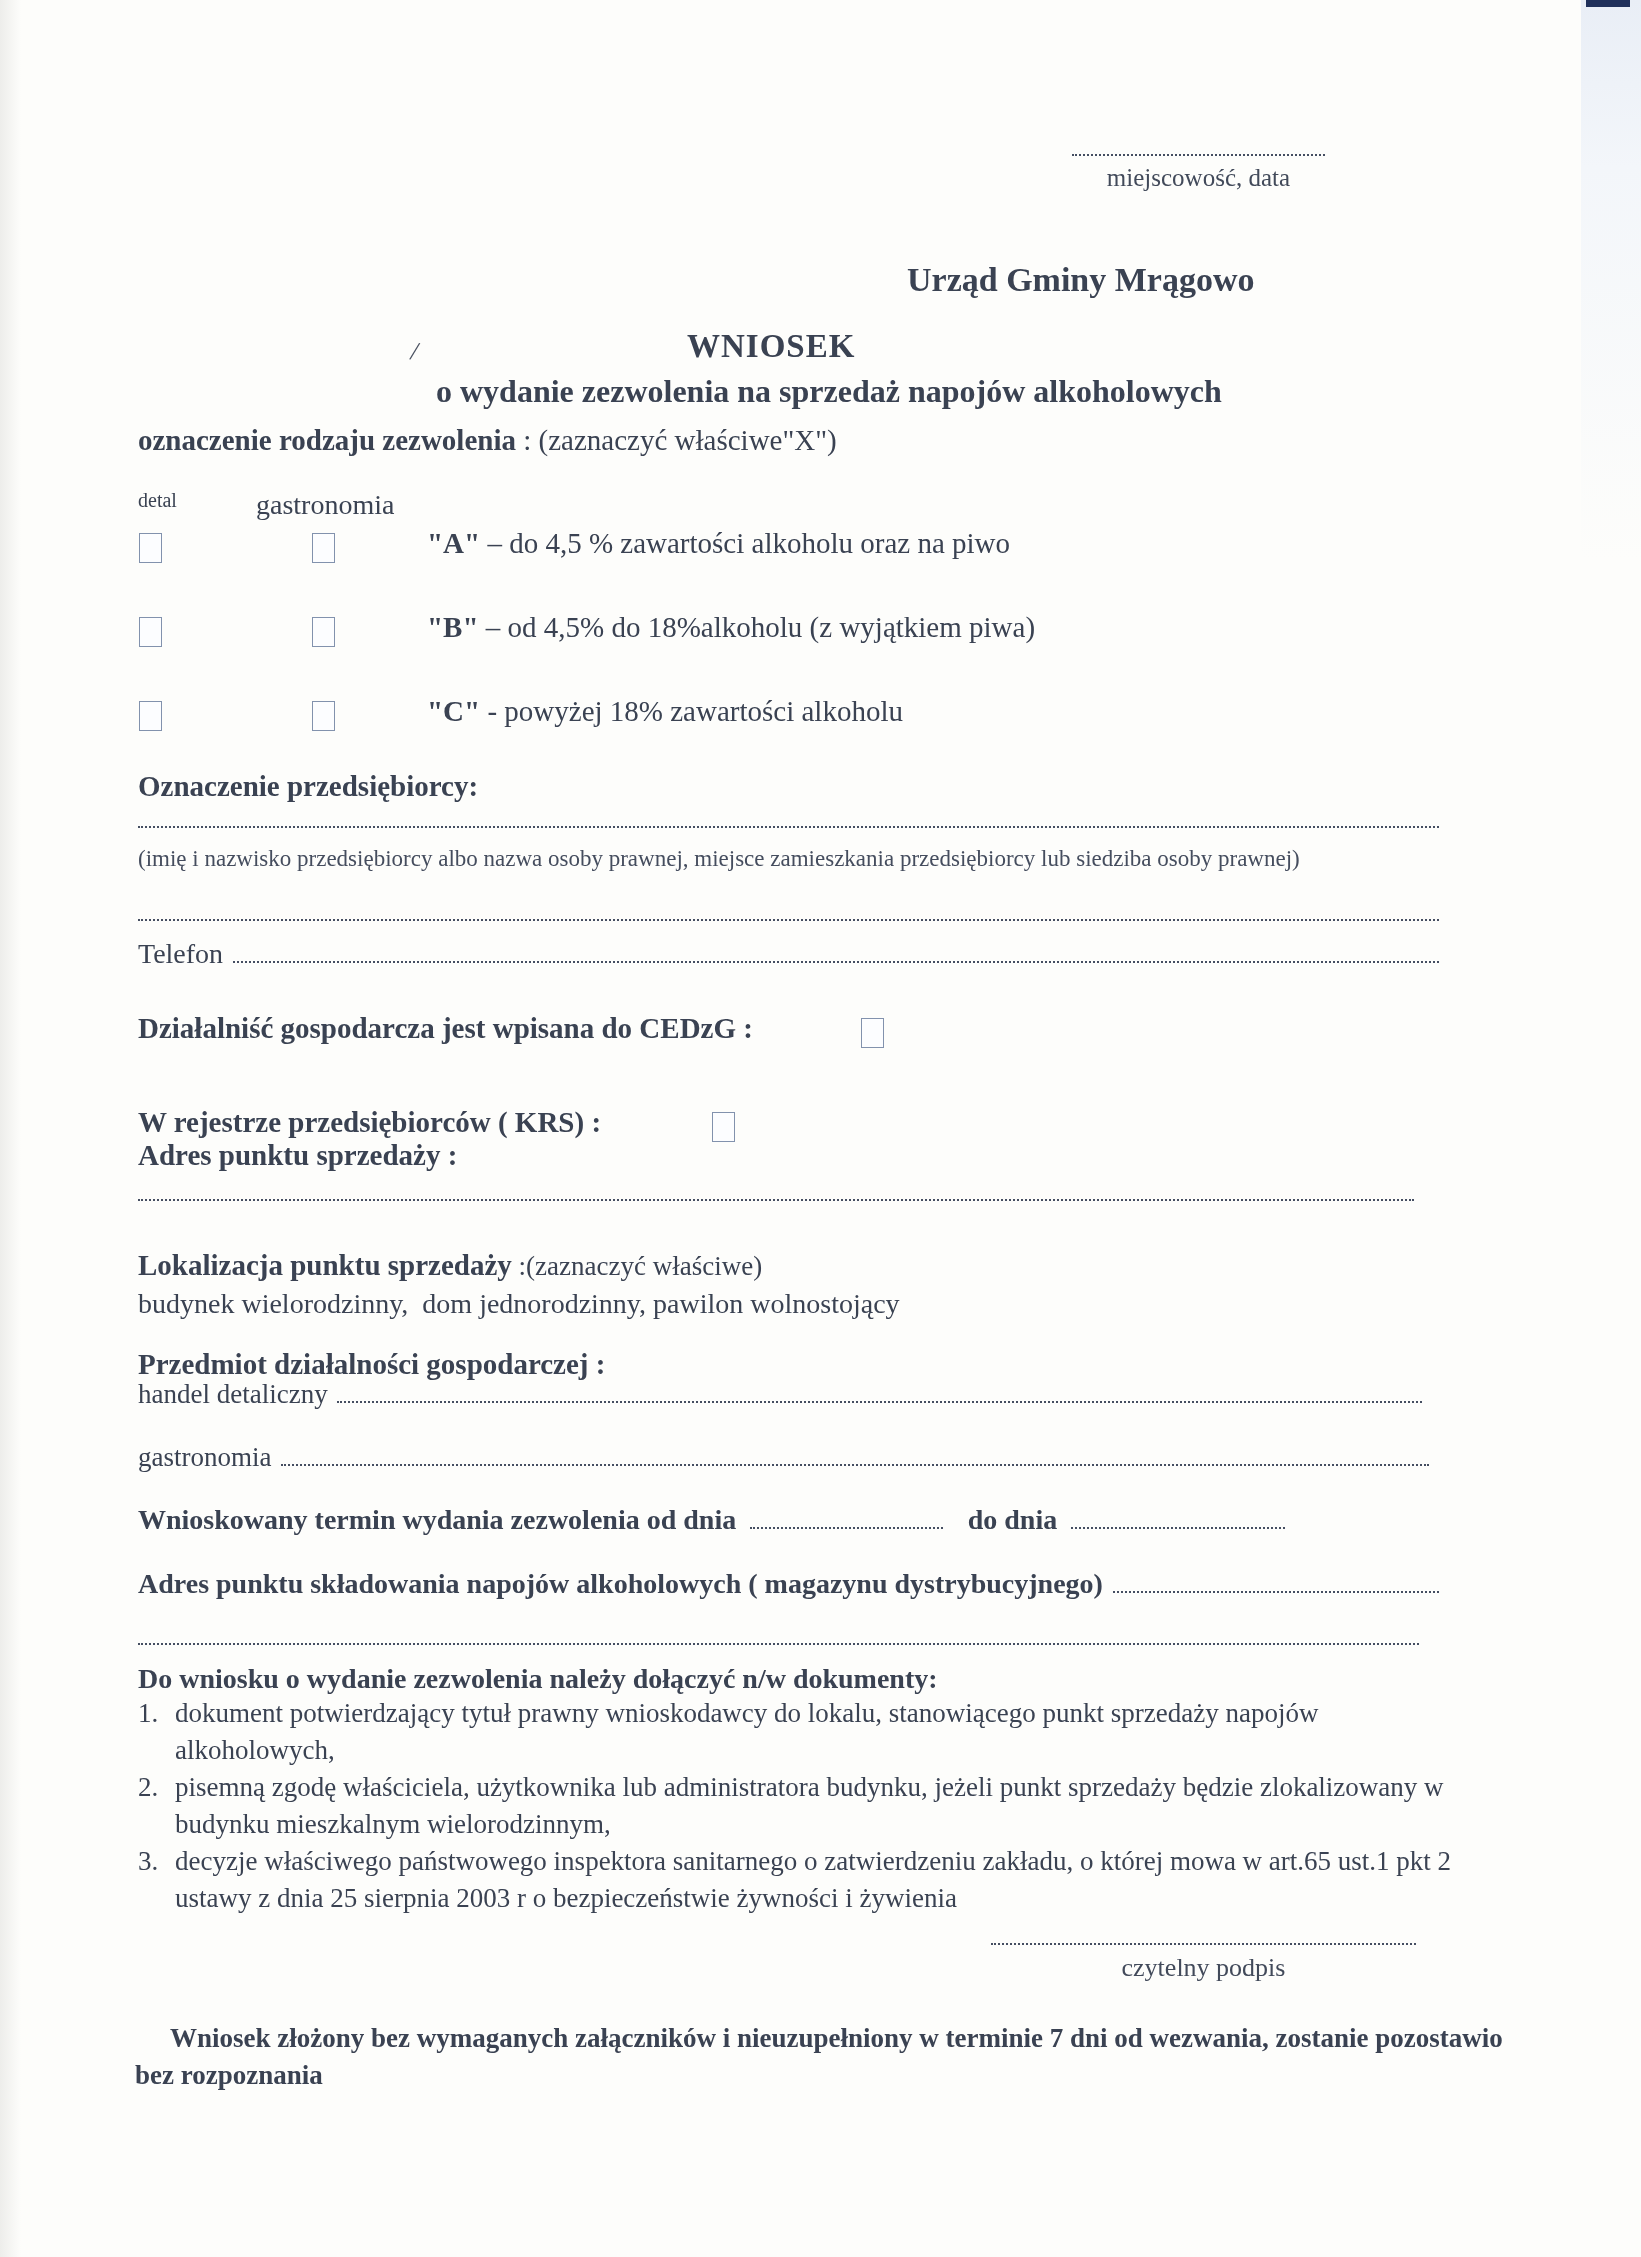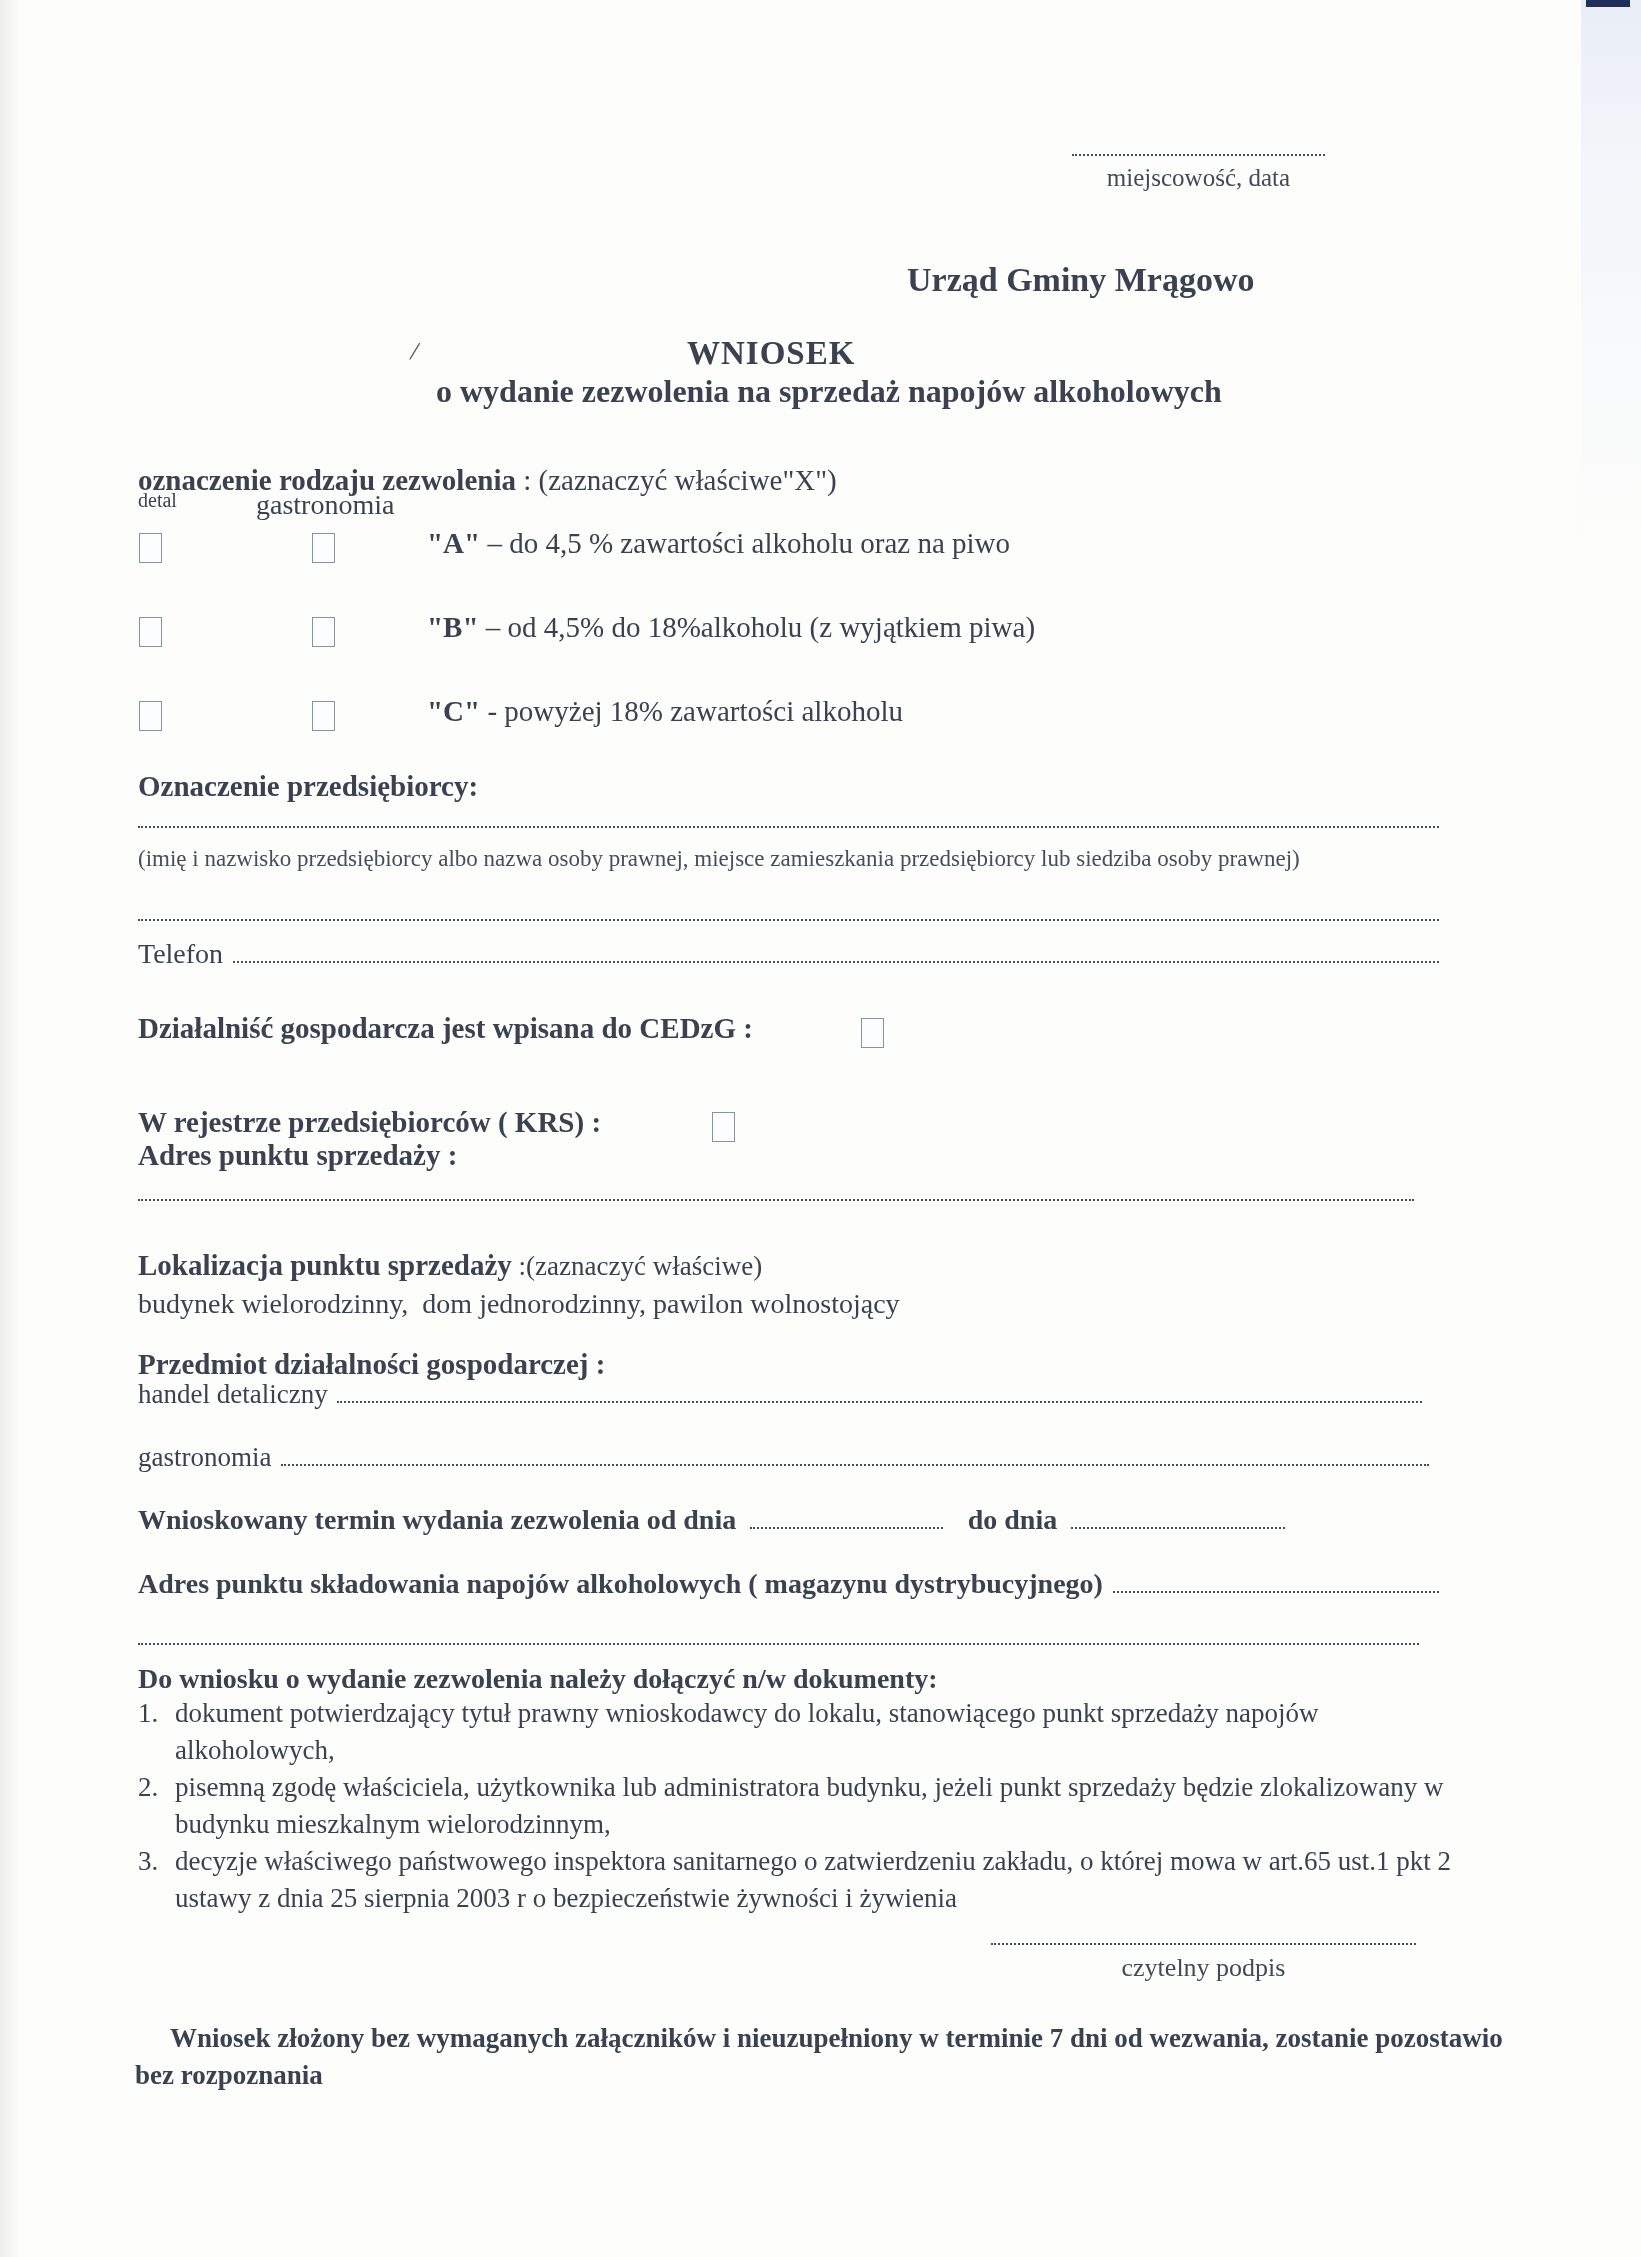--- a/index.html
+++ b/index.html
@@ -28,24 +28,24 @@
   .checkbox{
     display:inline-block;width:23px;height:30px;
     border:1.9px solid #8292ad;background:#fcfdff;box-sizing:border-box;
   }
   
   #date-block{left:1072px;top:154px;width:253px;text-align:center;}
   #date-block .dotted{margin-bottom:7.7px;}
   #date-label{font-size:25px;color:#424a5a;}
   #office-title{left:907px;top:261px;font-size:34px;}
   #stray-mark{left:411px;top:336px;font-size:27px;transform:rotate(12deg);color:#4a5160;}
-  #form-title{left:687px;top:328px;font-size:33px;letter-spacing:1px;margin-top:7px;}
+  #form-title{left:687px;top:328px;font-size:33px;letter-spacing:1px;}
   #form-subtitle{left:436px;top:373px;font-size:32px;}
   
-  #permit-heading{left:138px;top:464px;font-size:29px;}
+  #permit-heading{left:138px;top:424px;font-size:29px;}
   #permit-heading .rest{font-weight:normal;}
   #col-detal{left:138px;top:489px;font-size:20px;}
   #col-gastronomia{left:256px;top:489px;font-size:28px;}
   .permit-row{left:138px;height:41px;width:1159px;}
   .permit-row .cb1{position:absolute;left:1px;top:5.8px;}
   .permit-row .cb2{position:absolute;left:174px;top:5.8px;}
   .permit-row .lbl{position:absolute;left:289px;top:0;font-size:29px;white-space:nowrap;}
   .permit-row .lbl .desc{font-weight:normal;text-align:center;}
   
   #entrepreneur-heading{left:138px;top:770px;font-size:29px;}

